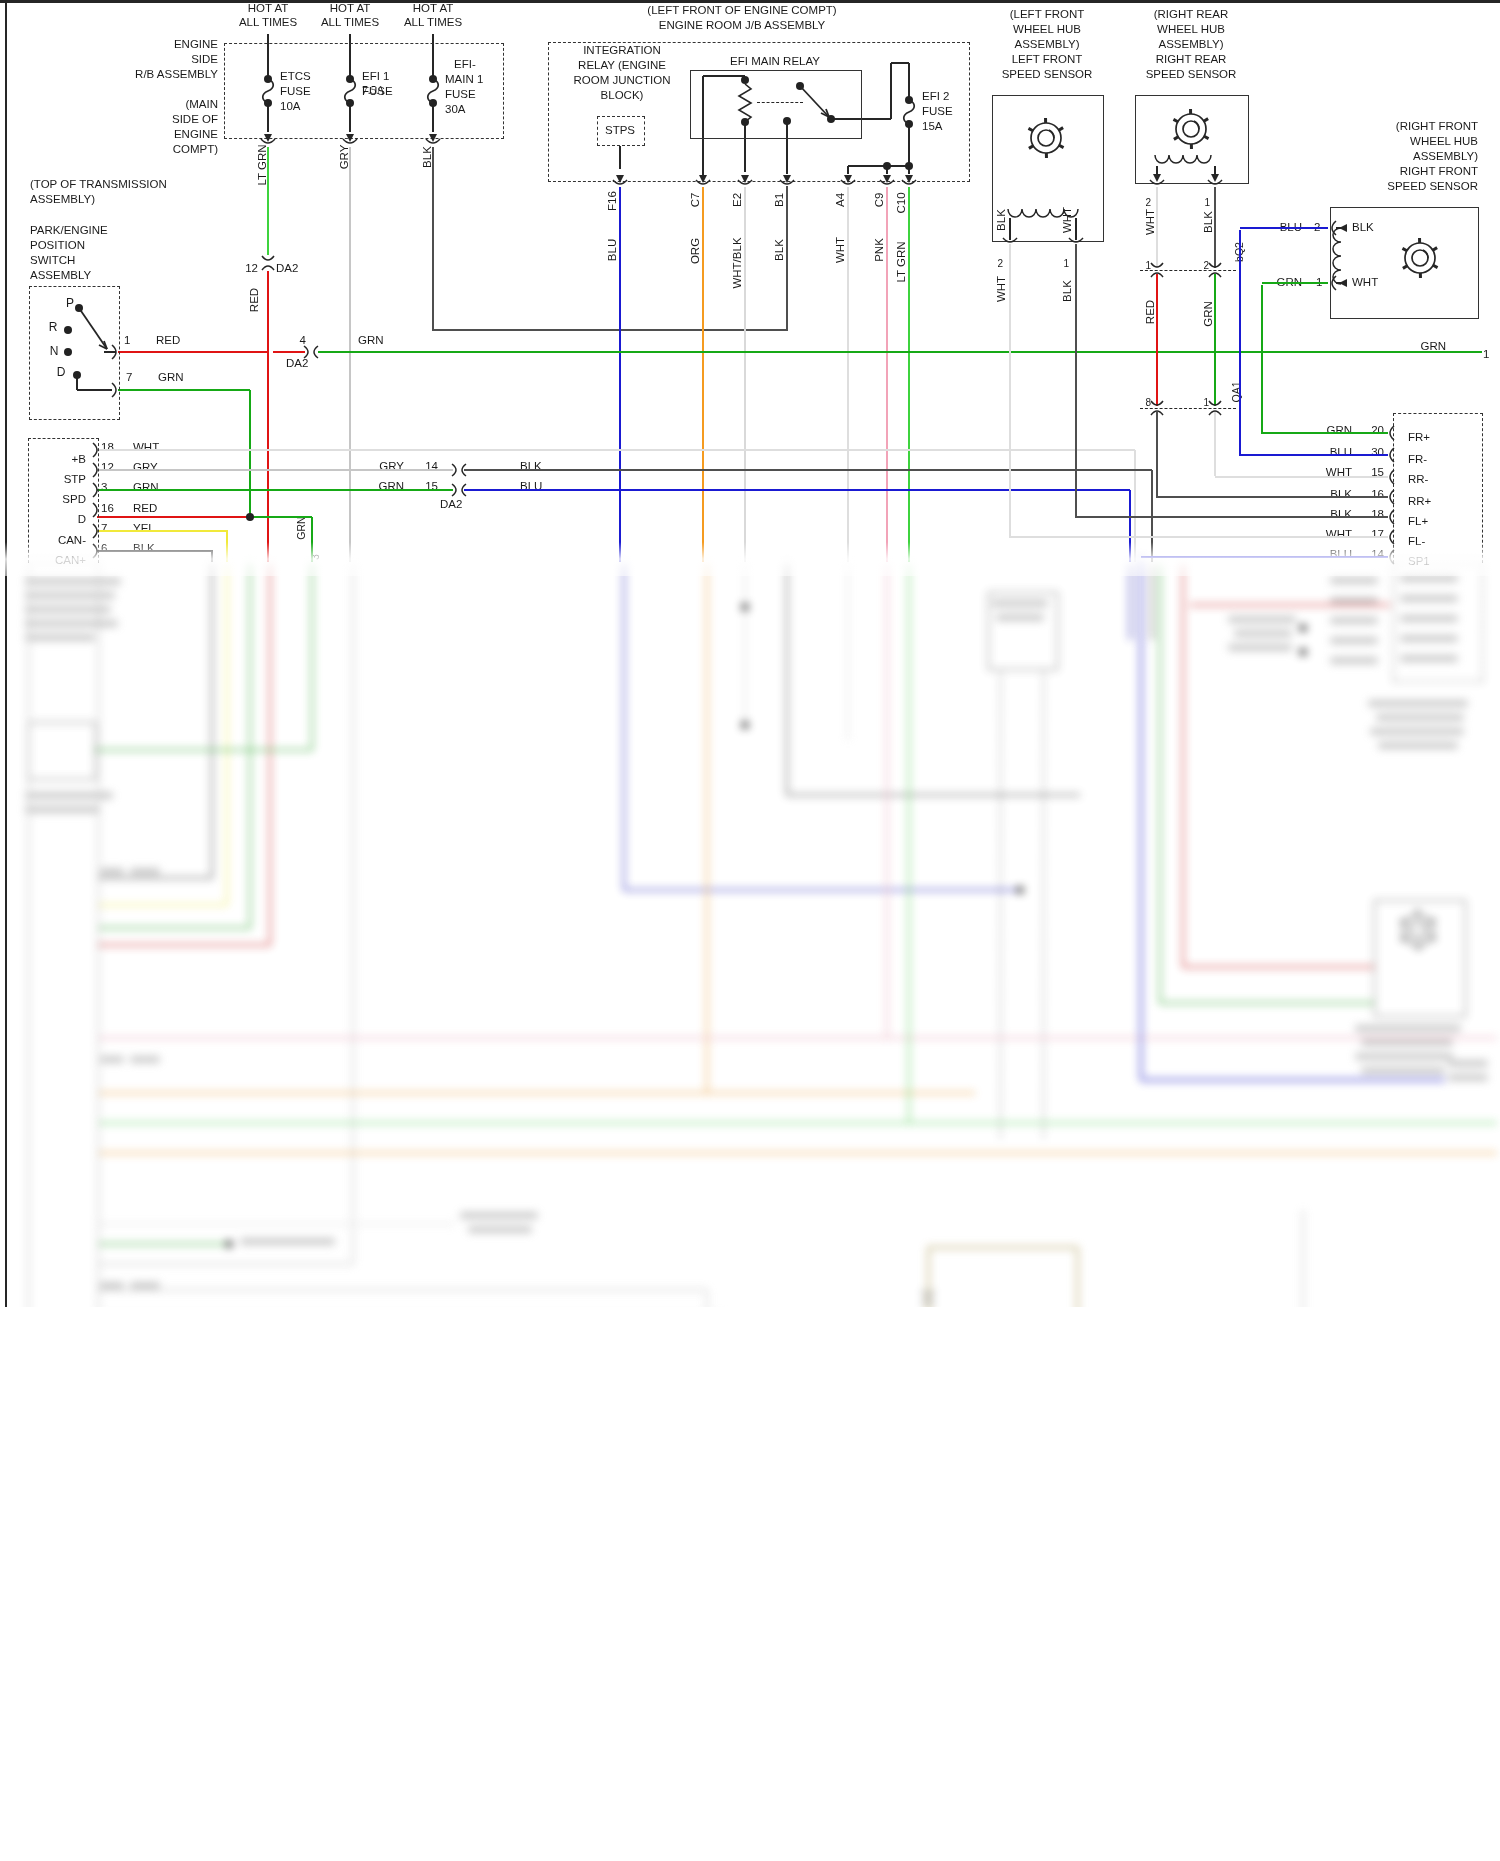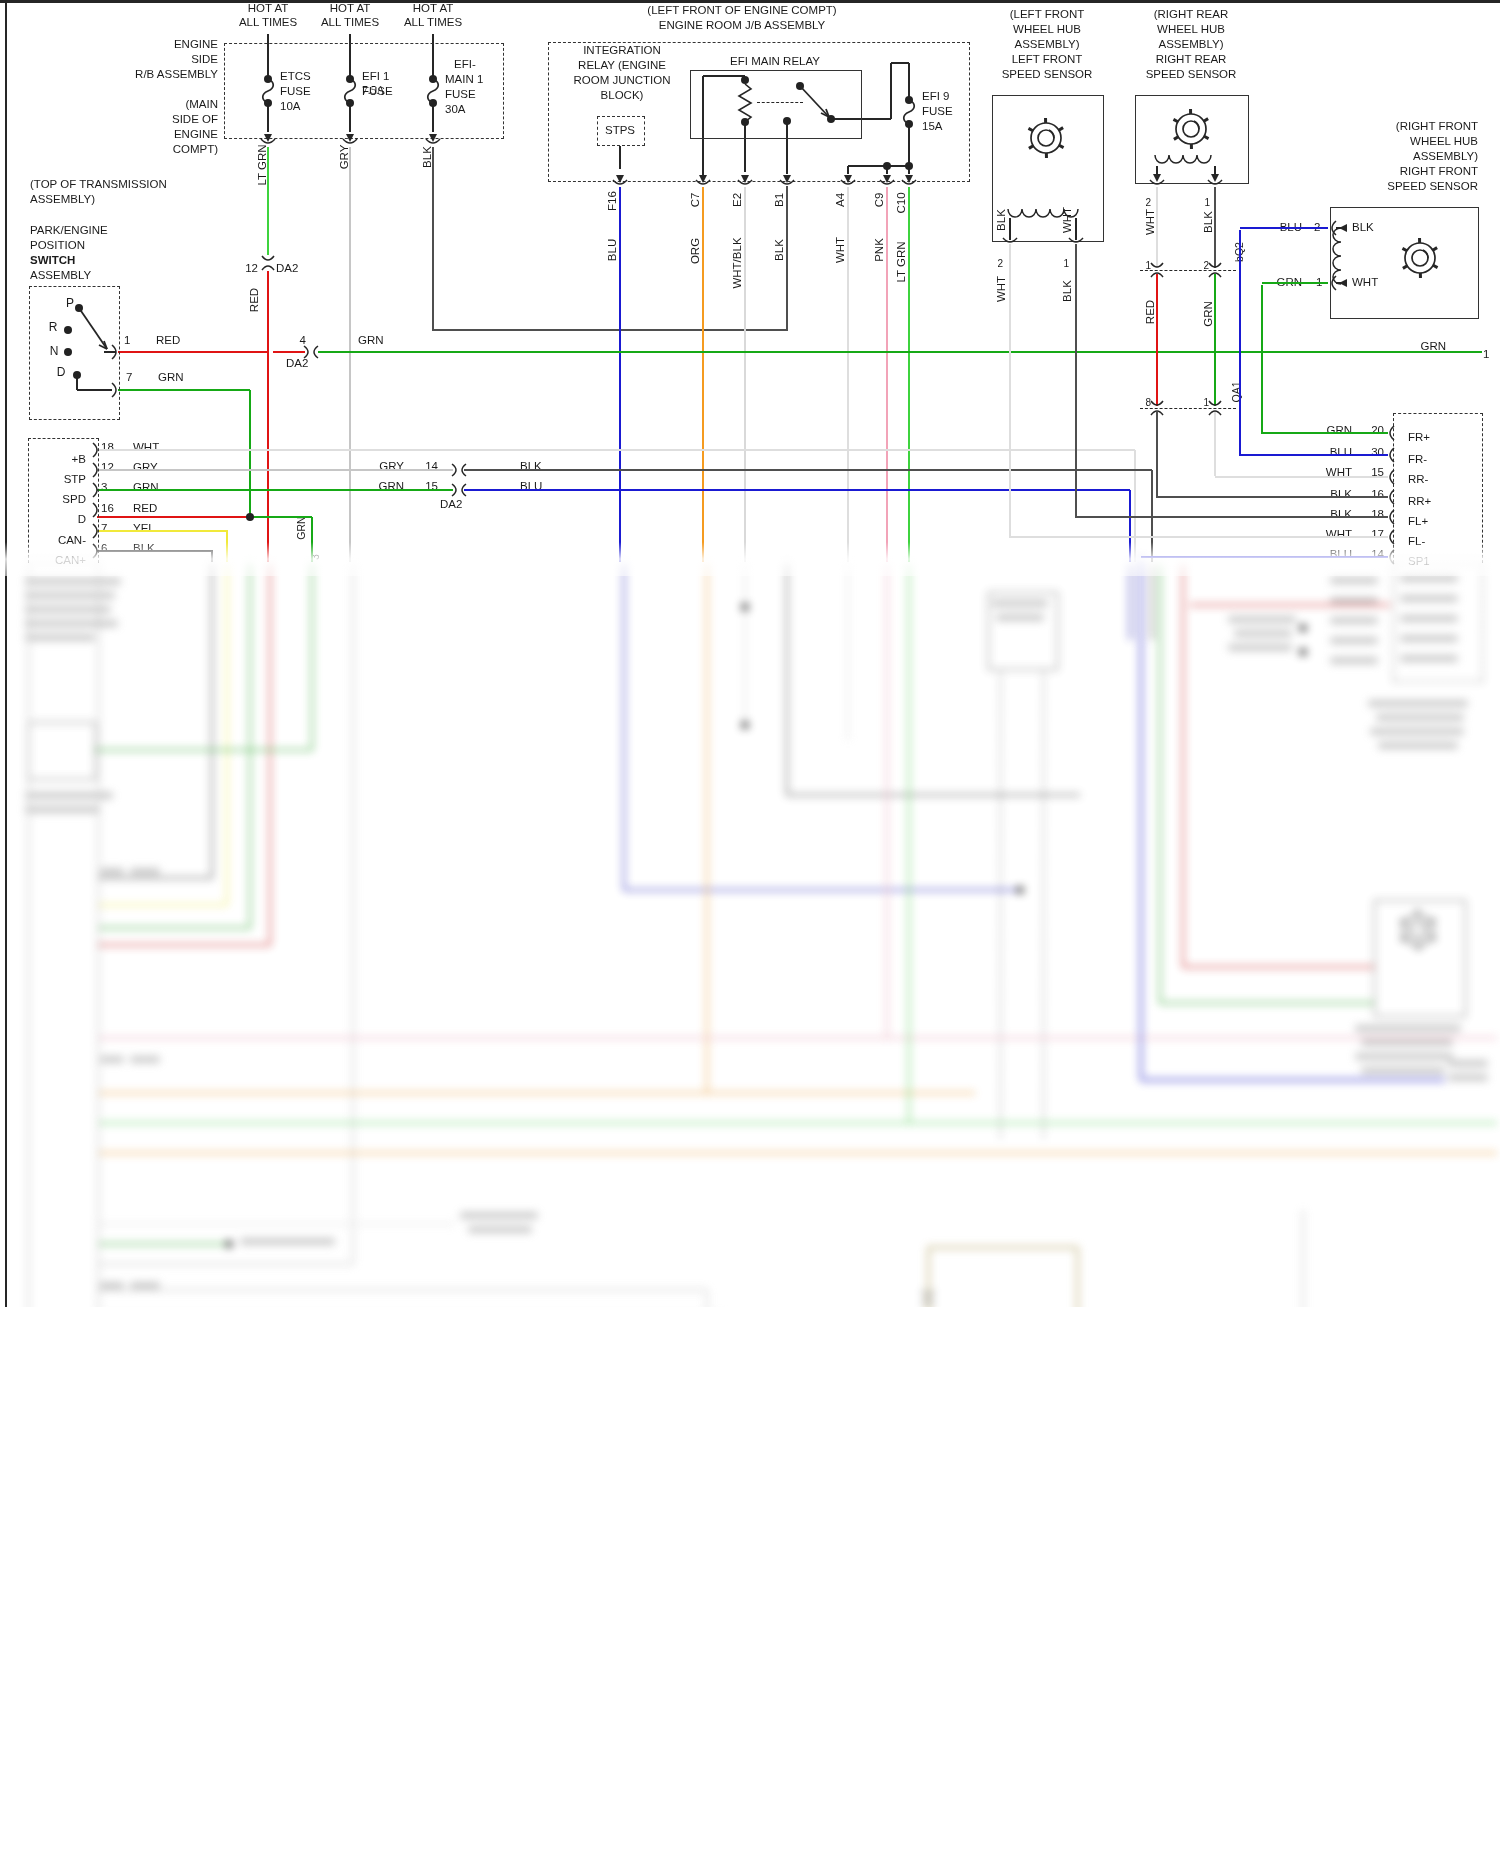--- a/index.html
+++ b/index.html
@@ -46,21 +46,21 @@
       <div class="t" style="left: 445px; top: 88px;">FUSE</div>
       <div class="t" style="left: 445px; top: 103px;">30A</div>
       <div class="t" style="left: 742px; top: 4px; transform: translateX(-50%);">(LEFT FRONT OF ENGINE COMPT)</div>
       <div class="t" style="left: 742px; top: 19px; transform: translateX(-50%);">ENGINE ROOM J/B ASSEMBLY</div>
       <div class="t" style="left: 622px; top: 44px; transform: translateX(-50%);">INTEGRATION</div>
       <div class="t" style="left: 622px; top: 59px; transform: translateX(-50%);">RELAY (ENGINE</div>
       <div class="t" style="left: 622px; top: 74px; transform: translateX(-50%);">ROOM JUNCTION</div>
       <div class="t" style="left: 622px; top: 89px; transform: translateX(-50%);">BLOCK)</div>
       <div class="t" style="left: 620px; top: 124px; transform: translateX(-50%);">STPS</div>
       <div class="t" style="left: 775px; top: 55px; transform: translateX(-50%);">EFI MAIN RELAY</div>
-      <div class="t" style="left: 922px; top: 90px;">EFI 9</div>
+      <div class="t" style="left: 922px; top: 90px;">EFI 2</div>
       <div class="t" style="left: 922px; top: 105px;">FUSE</div>
       <div class="t" style="left: 922px; top: 120px;">15A</div>
       <div class="t" style="left: 1047px; top: 8px; transform: translateX(-50%);">(LEFT FRONT</div>
       <div class="t" style="left: 1047px; top: 23px; transform: translateX(-50%);">WHEEL HUB</div>
       <div class="t" style="left: 1047px; top: 38px; transform: translateX(-50%);">ASSEMBLY)</div>
       <div class="t" style="left: 1047px; top: 53px; transform: translateX(-50%);">LEFT FRONT</div>
       <div class="t" style="left: 1047px; top: 68px; transform: translateX(-50%);">SPEED SENSOR</div>
       <div class="t" style="left: 1191px; top: 8px; transform: translateX(-50%);">(RIGHT REAR</div>
       <div class="t" style="left: 1191px; top: 23px; transform: translateX(-50%);">WHEEL HUB</div>
       <div class="t" style="left: 1191px; top: 38px; transform: translateX(-50%);">ASSEMBLY)</div>
@@ -68,21 +68,21 @@
       <div class="t" style="left: 1191px; top: 68px; transform: translateX(-50%);">SPEED SENSOR</div>
       <div class="t" style="left: 1478px; top: 120px; transform: translateX(-100%);">(RIGHT FRONT</div>
       <div class="t" style="left: 1478px; top: 135px; transform: translateX(-100%);">WHEEL HUB</div>
       <div class="t" style="left: 1478px; top: 150px; transform: translateX(-100%);">ASSEMBLY)</div>
       <div class="t" style="left: 1478px; top: 165px; transform: translateX(-100%);">RIGHT FRONT</div>
       <div class="t" style="left: 1478px; top: 180px; transform: translateX(-100%);">SPEED SENSOR</div>
       <div class="t" style="left: 30px; top: 178px;">(TOP OF TRANSMISSION</div>
       <div class="t" style="left: 30px; top: 193px;">ASSEMBLY)</div>
       <div class="t" style="left: 30px; top: 224px;">PARK/ENGINE</div>
       <div class="t" style="left: 30px; top: 239px;">POSITION</div>
-      <div class="t" style="left: 30px; top: 254px; font-weight: bold;">SWITCH</div>
+      <div class="t" style="left: 30px; top: 254px;">SWITCH</div>
       <div class="t" style="left: 30px; top: 269px;">ASSEMBLY</div>
       <div class="t" style="left: 70px; top: 297px; font-size: 12px; transform: translateX(-50%);">P</div>
       <div class="t" style="left: 53px; top: 321px; font-size: 12px; transform: translateX(-50%);">R</div>
       <div class="t" style="left: 54px; top: 345px; font-size: 12px; transform: translateX(-50%);">N</div>
       <div class="t" style="left: 61px; top: 366px; font-size: 12px; transform: translateX(-50%);">D</div>
       <div class="t" style="left: 124px; top: 334px;">1</div>
       <div class="t" style="left: 156px; top: 334px;">RED</div>
       <div class="t" style="left: 126px; top: 371px;">7</div>
       <div class="t" style="left: 158px; top: 371px;">GRN</div>
       <div class="t" style="left: 258px; top: 262px; transform: translateX(-100%);">12</div>

